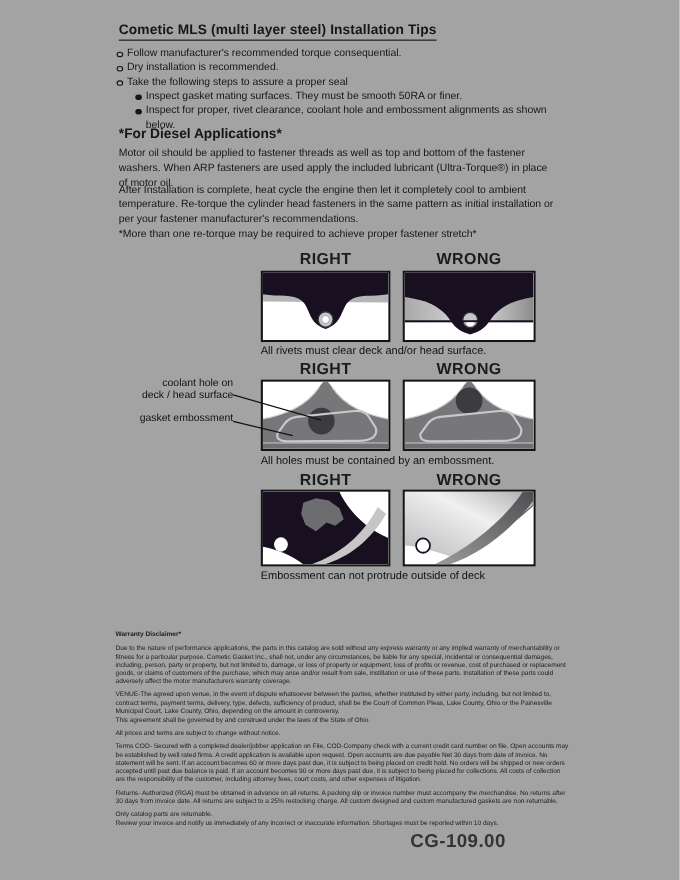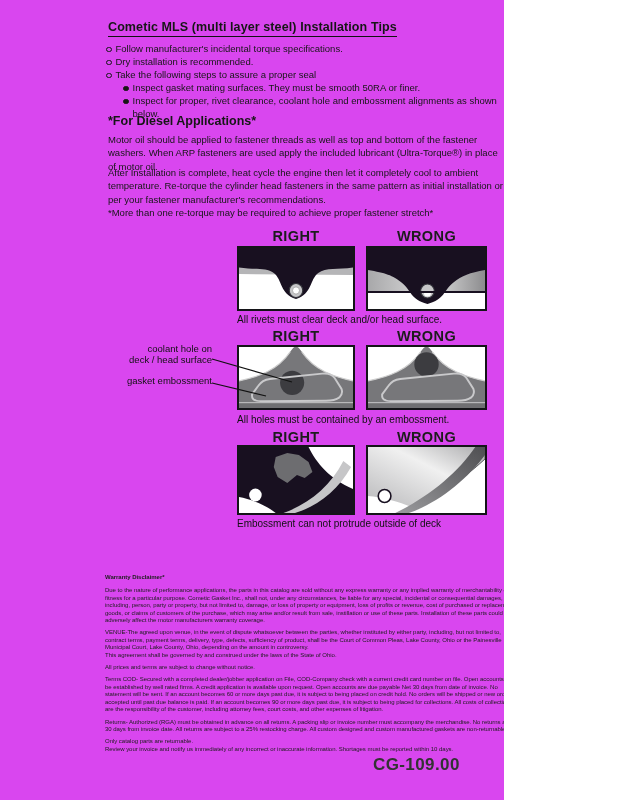--- a/index.html
+++ b/index.html
@@ -1,16 +1,16 @@
 <!DOCTYPE html>
 <html><head>
 <meta charset="utf-8">
 <style>
   html,body{margin:0;padding:0;background:#ffffff;}
-  .page{position:relative;width:504px;height:800px;background:#d946ef;overflow:hidden;
+  .page{position:relative;width:618px;height:800px;background:#a3a3a3;overflow:hidden;
         font-family:"Liberation Sans", sans-serif;color:#161616;}
 
   .title{position:absolute;left:108px;top:20px;font-size:12.5px;font-weight:bold;
          letter-spacing:.1px;border-bottom:1.6px solid #111;padding-bottom:2px;}
 
   .tips{position:absolute;left:106px;top:42px;width:420px;font-size:9.5px;line-height:13px;}
   .tip{display:flex;align-items:flex-start;}
   .tip .mk{flex:0 0 auto;width:3.5px;height:3.5px;border-radius:50%;margin:4.5px 4px 0 0;}
   .mk.open{border:1px solid #161616;}
   .mk.filled{background:#161616;border:1px solid #161616;}
@@ -43,21 +43,21 @@
 </head>
 <body>
 
 <div class="page">
 
   <div class="title">Cometic MLS (multi layer steel) Installation Tips</div>
 
   <div class="tips">
     <div class="tip l1">
       <span class="mk open"></span>
-      <span>Follow manufacturer's incidental torque specifications.</span>
+      <span>Follow manufacturer's recommended torque consequential.</span>
     </div>
     <div class="tip l1">
       <span class="mk open"></span>
       <span>Dry installation is recommended.</span>
     </div>
     <div class="tip l1">
       <span class="mk open"></span>
       <span>Take the following steps to assure a proper seal</span>
     </div>
     <div class="tip l2">

